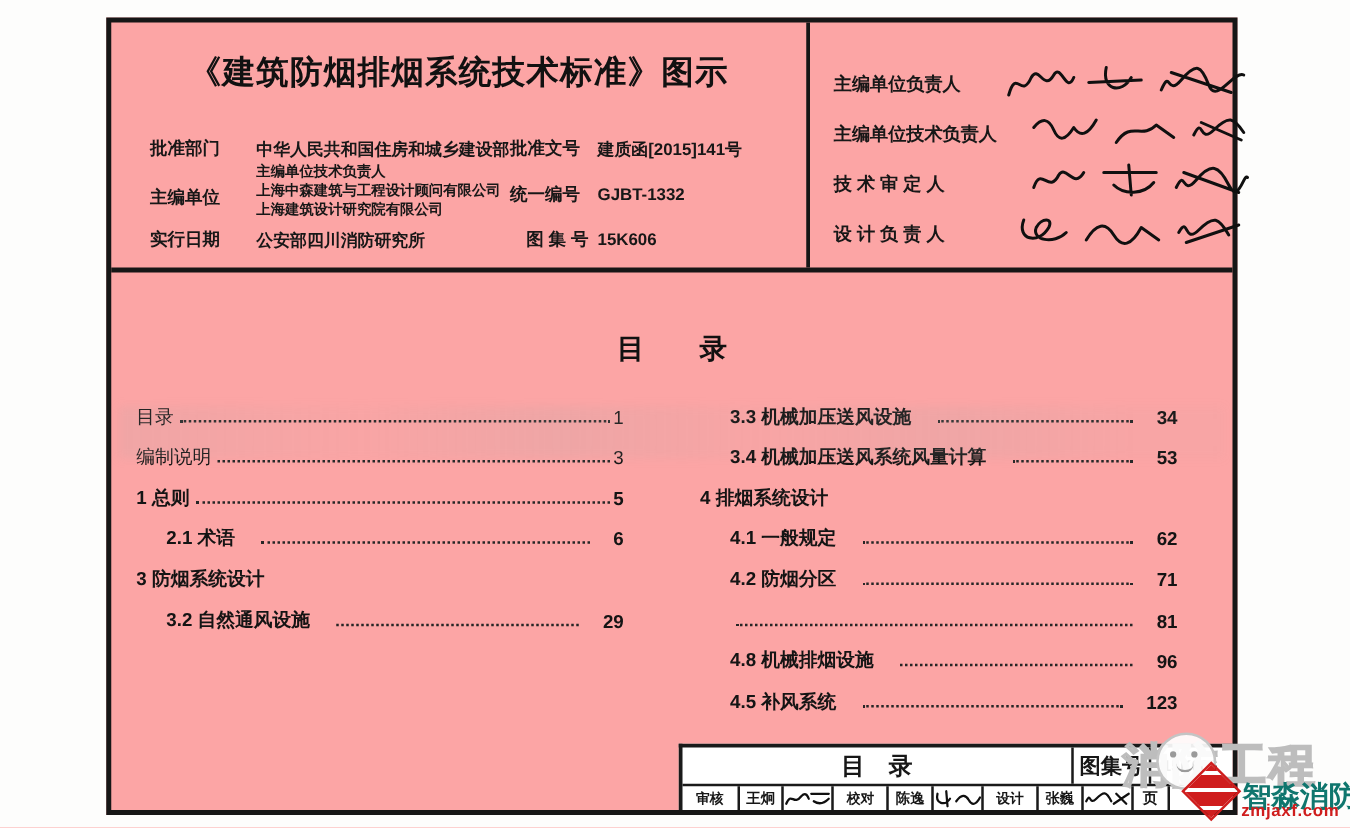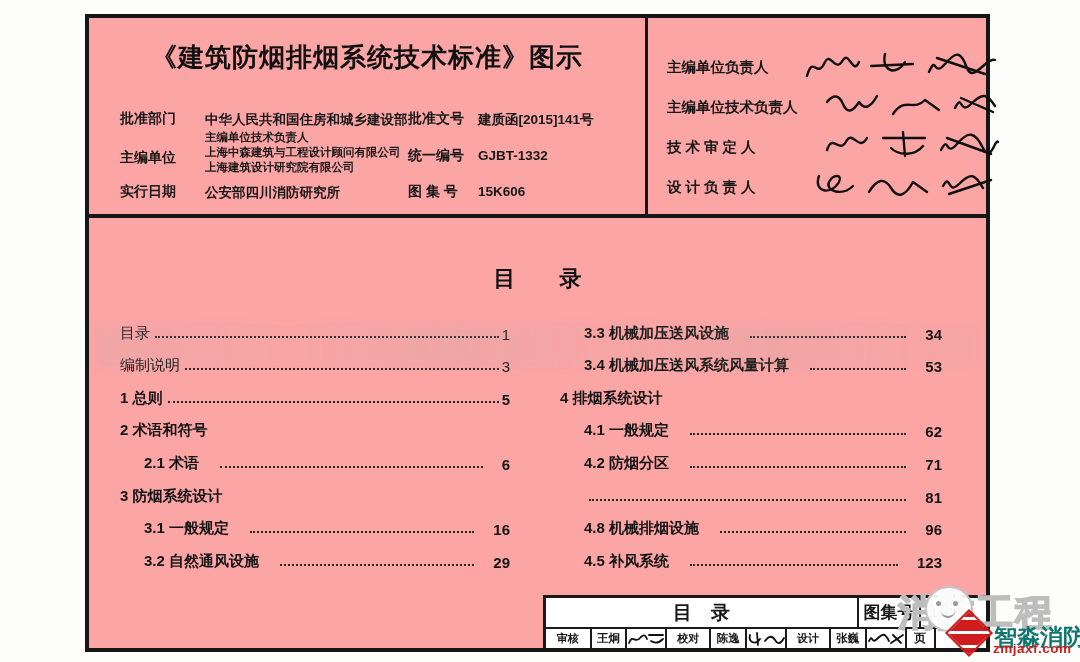--- a/index.html
+++ b/index.html
@@ -29,21 +29,21 @@
   .sigrow{position:absolute;left:578px;width:316px;height:36px;}
   .sigrow .lbl{position:absolute;left:0;top:8px;font-size:14.5px;font-weight:700;white-space:nowrap;}
   .sigrow svg{position:absolute;right:-18px;top:-4px;}
   .scrawl{stroke:#101010;stroke-width:2.4;fill:none;stroke-linecap:round;stroke-linejoin:round;}
   
   .toc-head{
     position:absolute;left:0;top:246px;width:897px;text-align:center;
     font-size:22px;font-weight:700;color:#111;
   }
   .toc-col{position:absolute;top:298px;width:390px;}
-  .toc-col.left{left:31px;}
+  .toc-col.left{left:20px;}
   .toc-col.right{left:471px;width:382px;}
   .toc-entry{display:flex;align-items:flex-end;height:32.6px;font-size:15px;font-weight:700;color:#141414;}
   .toc-entry .t{white-space:nowrap;padding-bottom:6px;}
   .toc-entry .dots{flex:1;height:0;border-bottom:2.4px dotted #262626;margin:0 3px 11px 5px;}
   .toc-entry .p{white-space:nowrap;padding-bottom:6px;}
   .toc-entry.plain{font-weight:400;}
   .toc-entry.ind{padding-left:24px;gap:16px;}
   
   .tblock{
     position:absolute;left:454px;top:577px;width:443px;height:53px;
@@ -104,21 +104,21 @@
 
     <span class="fld f-small" style="left:116px;top:112px;">主编单位技术负责人</span>
     <span class="fld f-lab" style="left:31px;top:131px;">主编单位</span>
     <span class="fld f-small" style="left:116px;top:127px;">上海中森建筑与工程设计顾问有限公司</span>
     <span class="fld f-small" style="left:116px;top:142px;">上海建筑设计研究院有限公司</span>
     <span class="fld f-lab" style="left:319px;top:129px;">统一编号</span>
     <span class="fld f-val" style="left:389px;top:130px;">GJBT-1332</span>
 
     <span class="fld f-lab" style="left:31px;top:165px;">实行日期</span>
     <span class="fld f-val" style="left:116px;top:166px;">公安部四川消防研究所</span>
-    <span class="fld f-lab" style="left:319px;top:165px;text-align:center;">图 集 号</span>
+    <span class="fld f-lab" style="left:332px;top:165px;text-align:center;">图 集 号</span>
     <span class="fld f-val" style="left:389px;top:166px;">15K606</span>
   </div>
 
   <div class="hdr-div-h"></div>
   <div class="hdr-div-v"></div>
 
   <div>
     <div class="sigrow" style="top:32px;">
       <span class="lbl">主编单位负责人</span>
       <svg width="200" height="42" viewBox="0 0 200 42">
@@ -166,41 +166,32 @@
     <span class="dots"></span>
     <span class="p">3</span>
   </div>
 
   <div class="toc-entry">
     <span class="t">1 总则</span>
     <span class="dots"></span>
     <span class="p">5</span>
   </div>
 
-  <div class="toc-entry">
-    <span class="t">2 术语和符号</span>
-
-  </div>
 
   <div class="toc-entry ind">
     <span class="t">2.1 术语</span>
     <span class="dots"></span>
     <span class="p">6</span>
   </div>
 
   <div class="toc-entry">
     <span class="t">3 防烟系统设计</span>
 
   </div>
 
-  <div class="toc-entry ind">
-    <span class="t">3.1 一般规定</span>
-    <span class="dots"></span>
-    <span class="p">16</span>
-  </div>
 
   <div class="toc-entry ind">
     <span class="t">3.2 自然通风设施</span>
     <span class="dots"></span>
     <span class="p">29</span>
   </div>
 </div>
   <div id="toc-right" class="toc-col right">
   <div class="toc-entry ind">
     <span class="t">3.3 机械加压送风设施</span>

